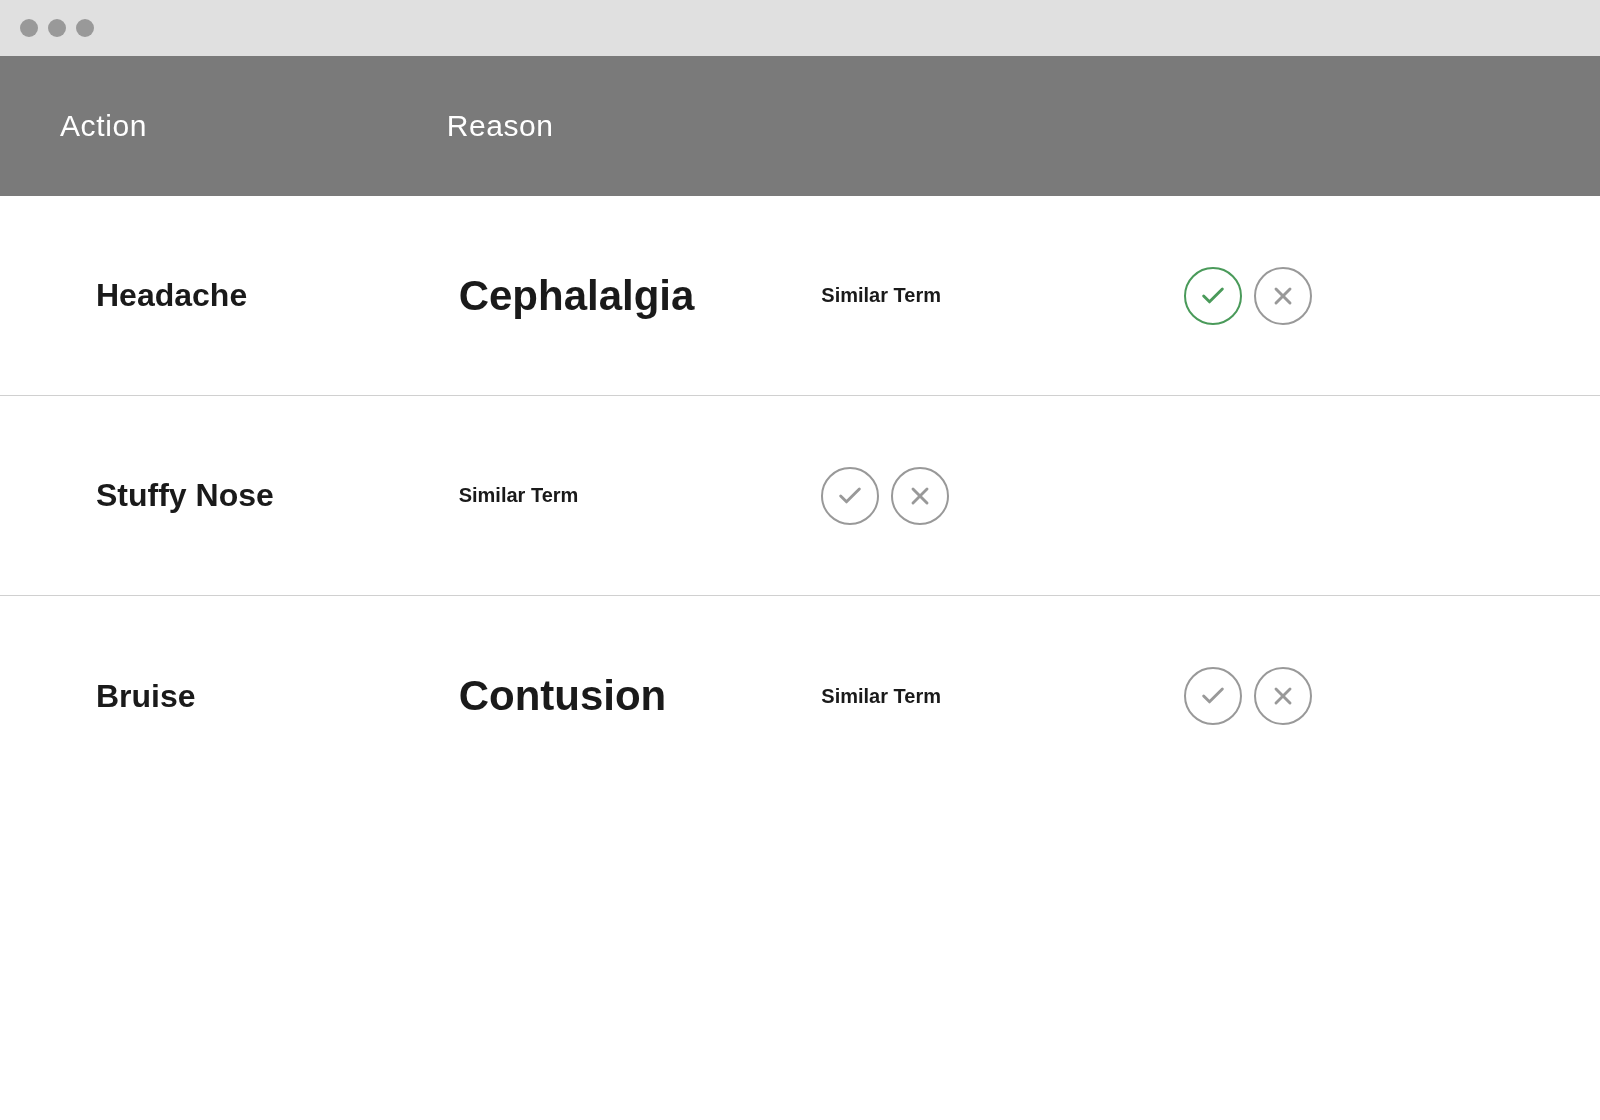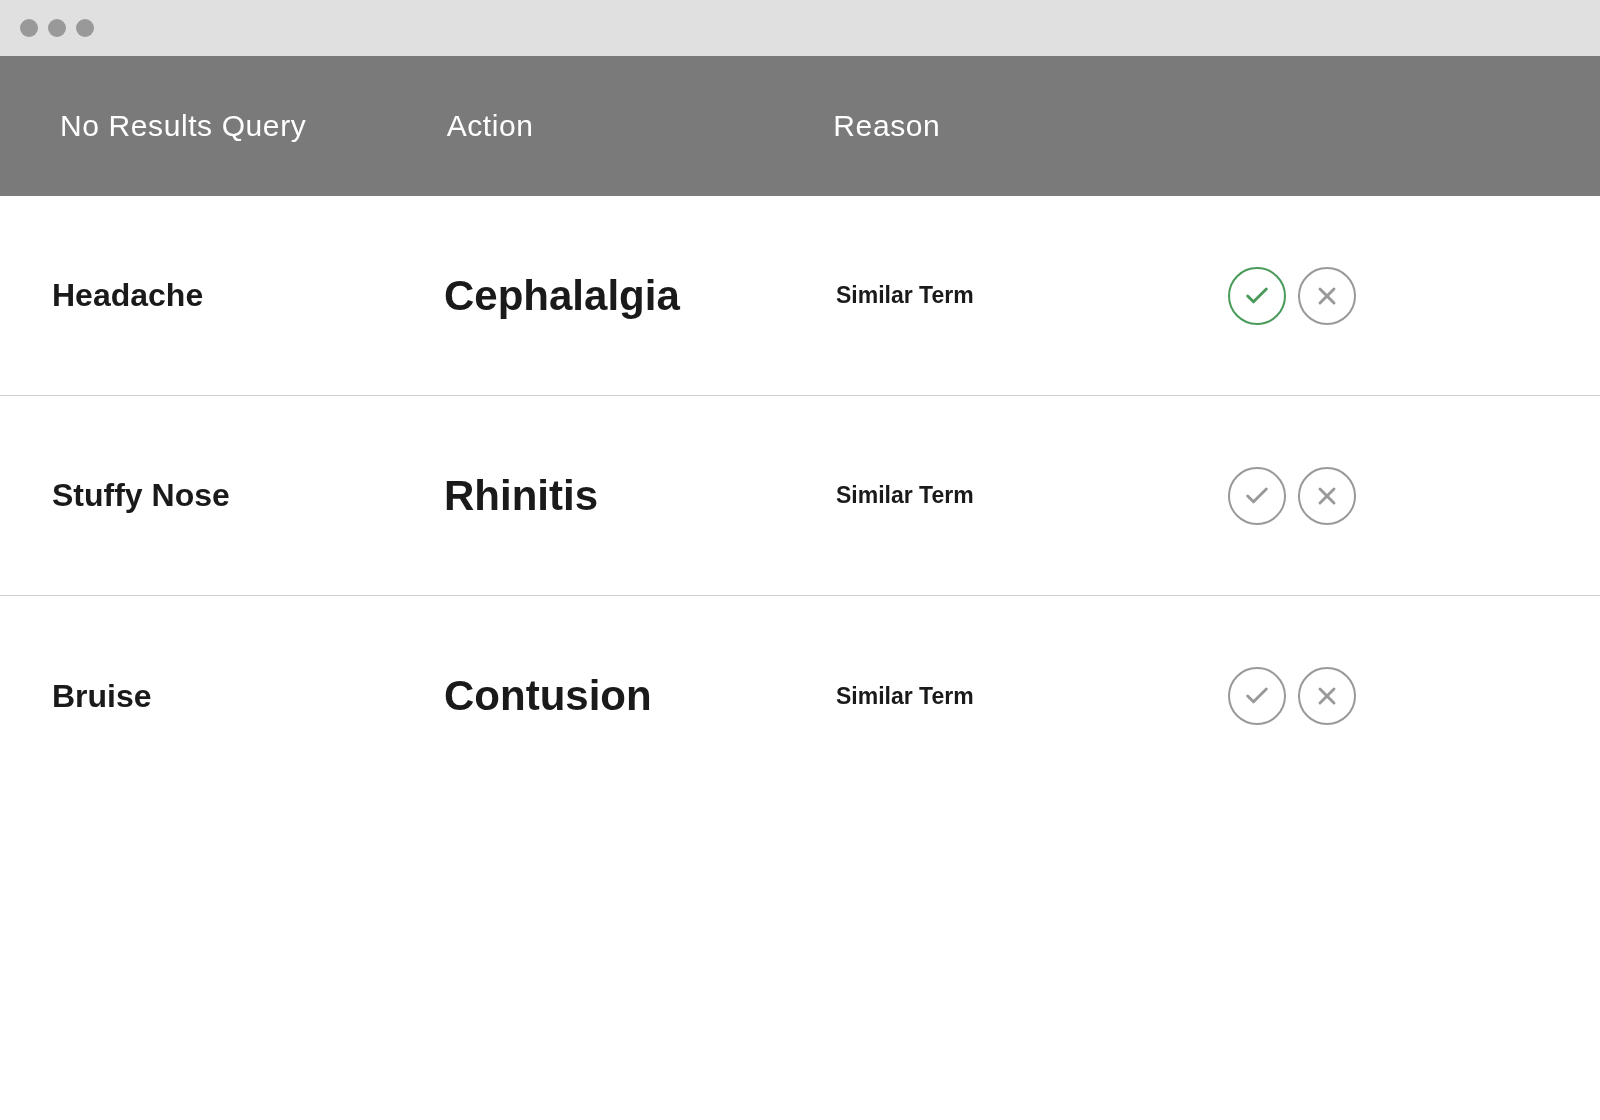--- a/index.html
+++ b/index.html
@@ -74,21 +74,21 @@
     }
 
     .table-body {
       flex: 1;
       overflow: hidden;
     }
 
     .table-row {
       display: grid;
       grid-template-columns: 1fr 1fr 1fr 320px;
-      padding: 0 52px;
+      padding: 0 96px;
       height: 200px;
       align-items: center;
       border-bottom: 1.5px solid #d0d0d0;
     }
 
     .table-row:last-child {
       border-bottom: none;
     }
 
     .cell-query {
@@ -97,21 +97,21 @@
       color: #1a1a1a;
     }
 
     .cell-recommendation {
       font-size: 42px;
       font-weight: 700;
       color: #1a1a1a;
     }
 
     .cell-reason {
-      font-size: 23px;
+      font-size: 20px;
       font-weight: 600;
       color: #1a1a1a;
     }
 
     .cell-action {
       display: flex;
       align-items: center;
       gap: 12px;
     }
 
@@ -148,21 +148,20 @@
 
   <div class="title-bar">
     <div class="traffic-lights">
       <div class="traffic-light"></div>
       <div class="traffic-light"></div>
       <div class="traffic-light"></div>
     </div>
   </div>
 
   <div class="table-header">
-    <div class="header-cell">No Results Query</div>
     <div class="header-cell">Action</div>
     <div class="header-cell">Reason</div>
   </div>
 
   <div class="table-body">
 
     <div class="table-row">
       <div class="cell-query">Headache</div>
       <div class="cell-recommendation">Cephalalgia</div>
       <div class="cell-reason">Similar Term</div>
@@ -176,21 +175,20 @@
           <svg class="x-svg" viewBox="0 0 24 24" fill="none" stroke="#999" stroke-width="2.5" stroke-linecap="round" stroke-linejoin="round">
             <line x1="18" y1="6" x2="6" y2="18"></line>
             <line x1="6" y1="6" x2="18" y2="18"></line>
           </svg>
         </button>
       </div>
     </div>
 
     <div class="table-row">
       <div class="cell-query">Stuffy Nose</div>
-      <div class="cell-recommendation">Rhinitis</div>
       <div class="cell-reason">Similar Term</div>
       <div class="cell-action">
         <button class="action-btn" title="Approve">
           <svg class="check-svg" viewBox="0 0 24 24" fill="none" stroke="#999" stroke-width="2.5" stroke-linecap="round" stroke-linejoin="round">
             <polyline points="20 6 9 17 4 12"></polyline>
           </svg>
         </button>
         <button class="action-btn" title="Reject">
           <svg class="x-svg" viewBox="0 0 24 24" fill="none" stroke="#999" stroke-width="2.5" stroke-linecap="round" stroke-linejoin="round">
             <line x1="18" y1="6" x2="6" y2="18"></line>

